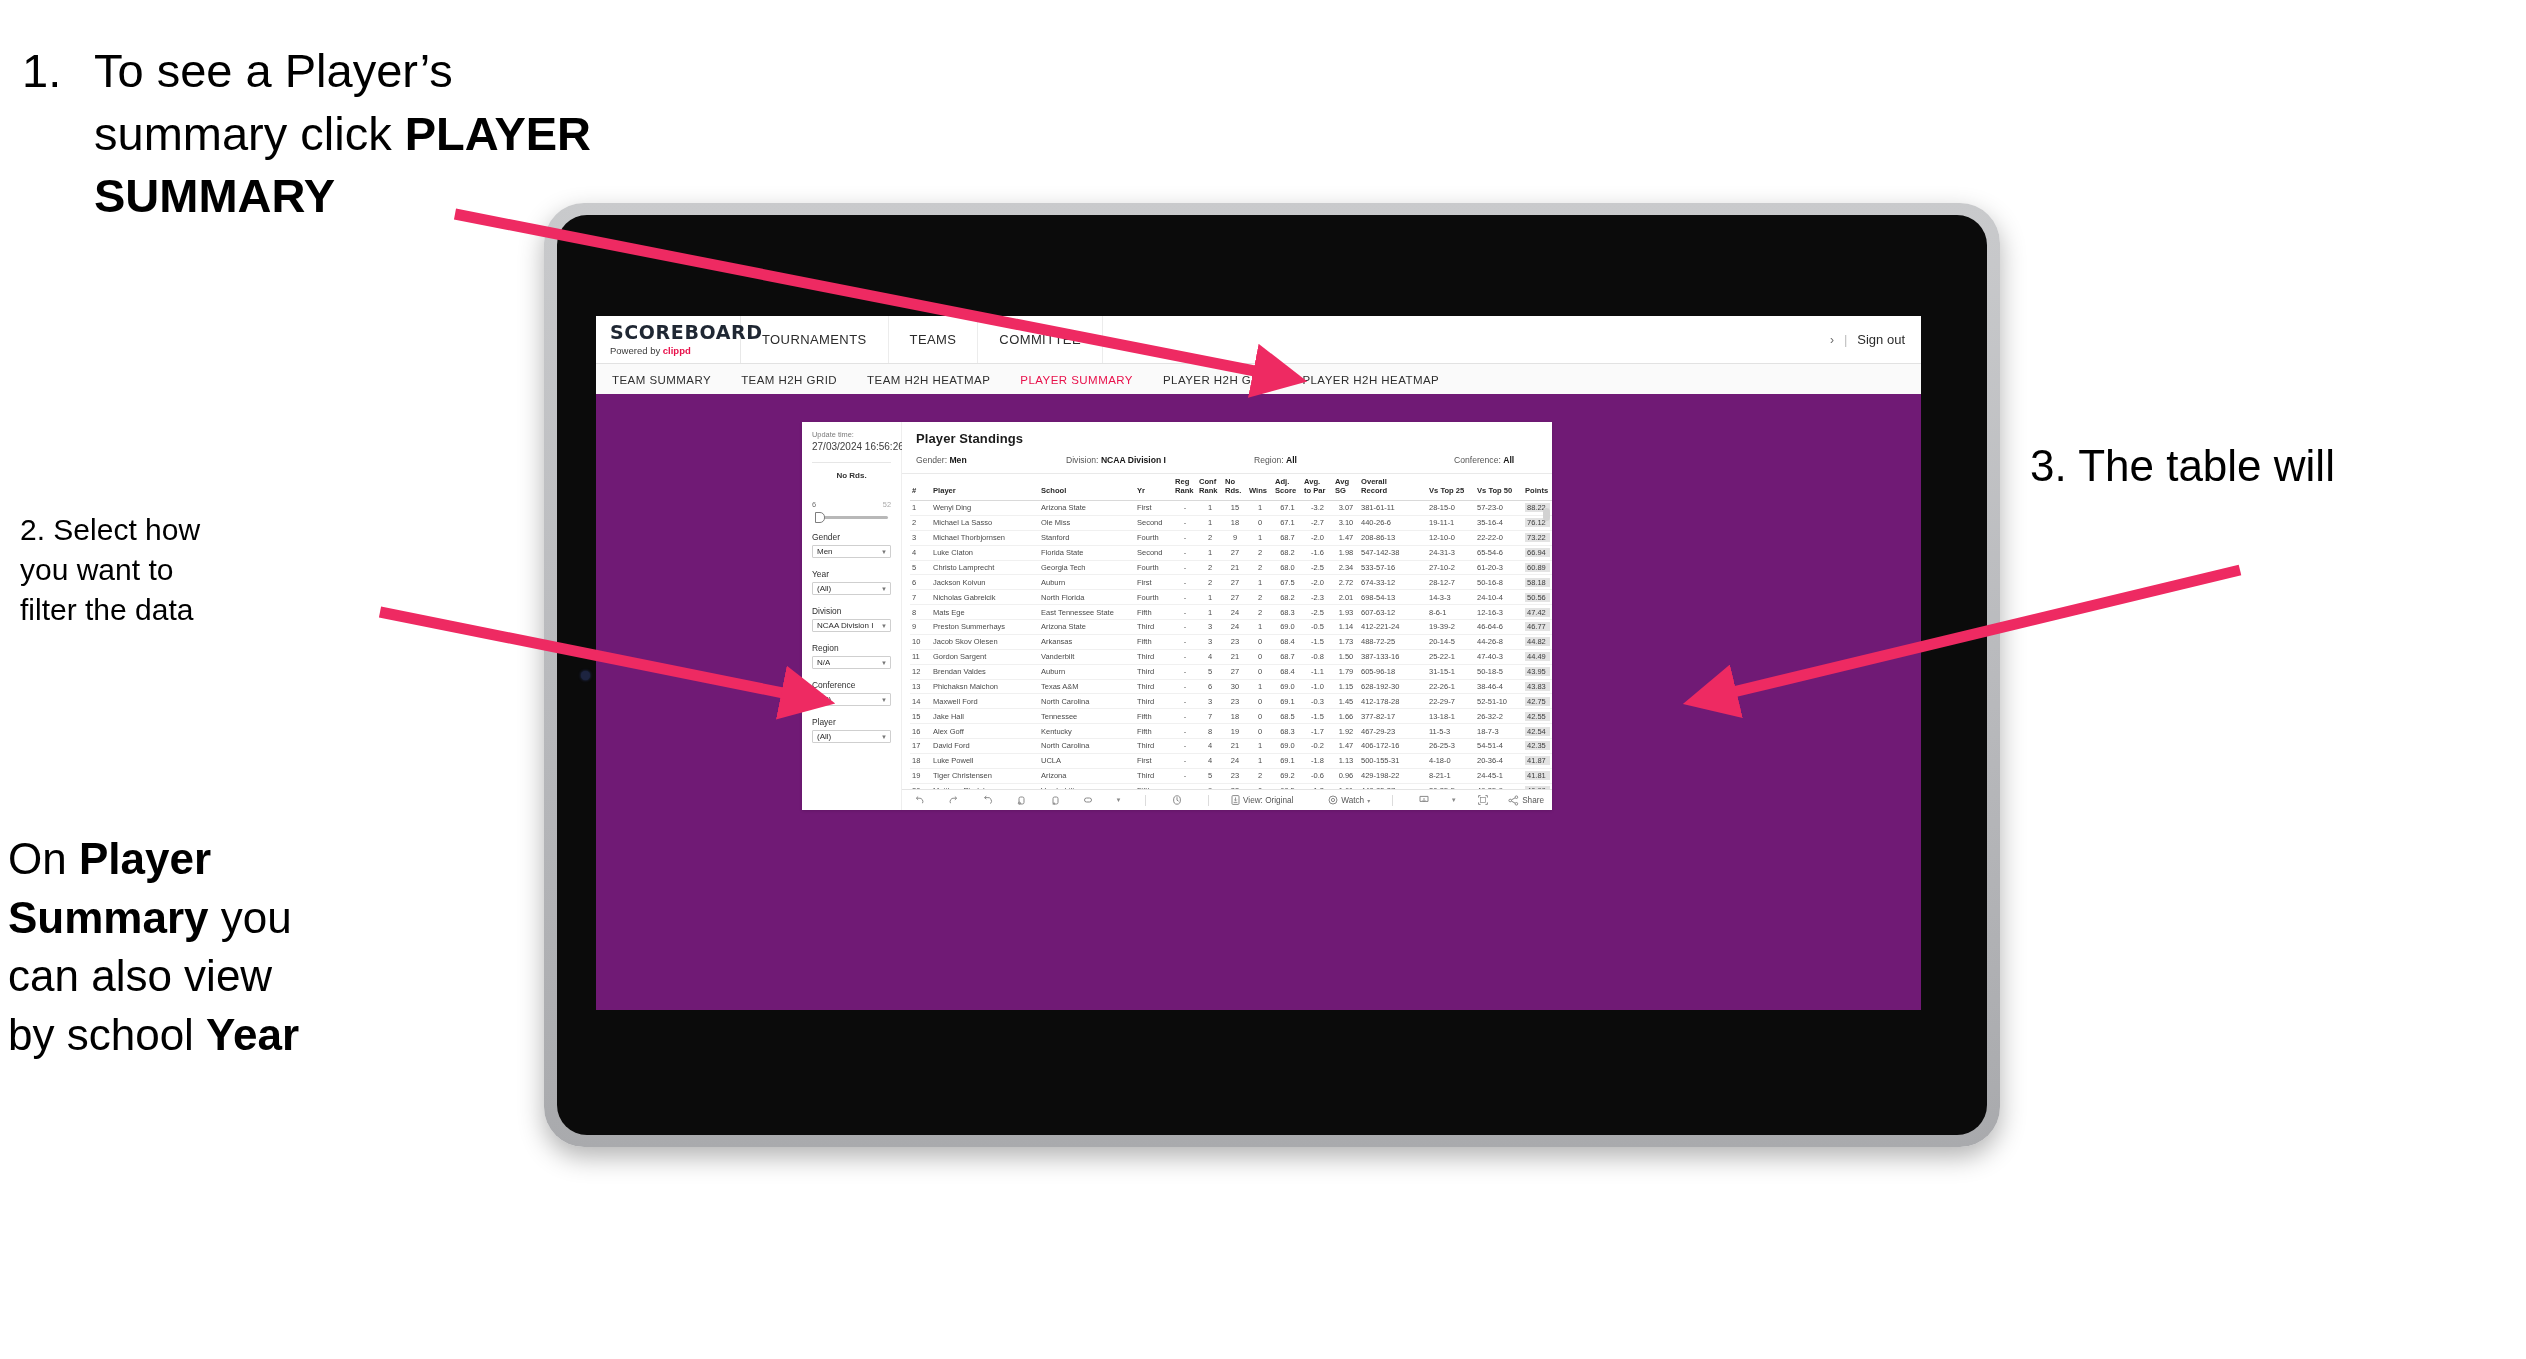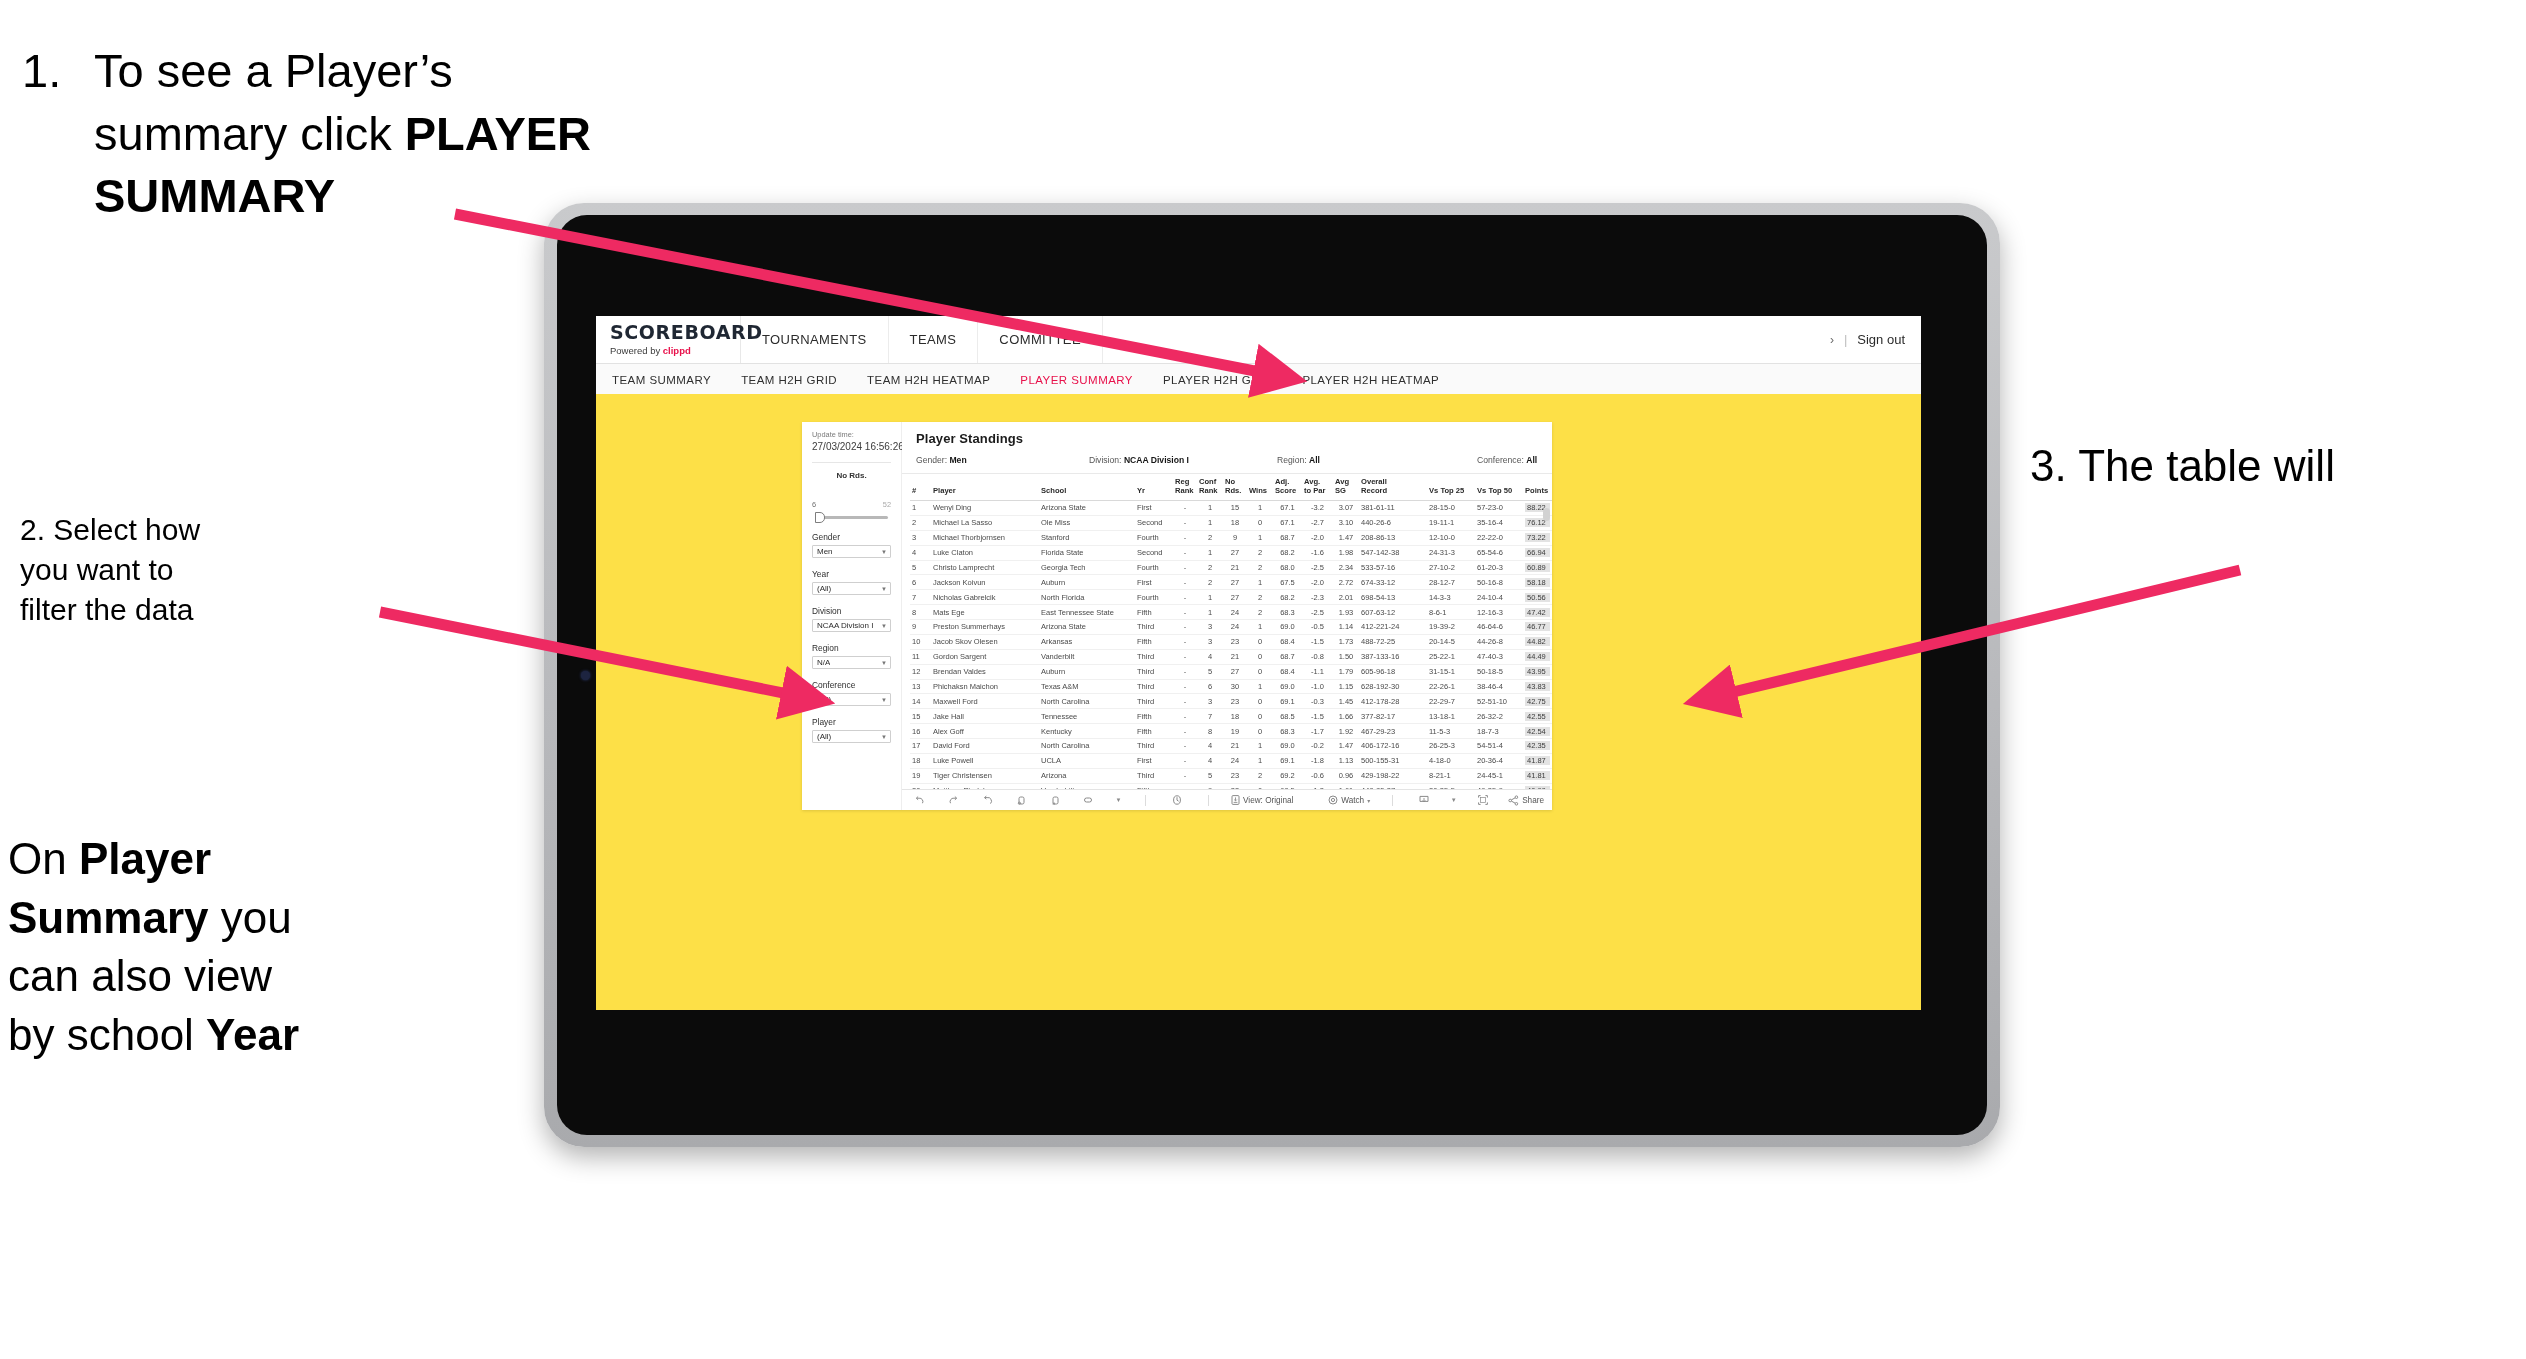--- a/index.html
+++ b/index.html
@@ -63,21 +63,21 @@
   .topbar-right .sep{color:#bdbdbd;}
   .chev{color:#6a6a6a;font-size:12px;}
 
   
   #subnav{height:31px;background:#fafafa;border-bottom:1px solid #dedede;
           display:flex;align-items:center;padding-left:16px;gap:30px;}
   .subnav-item{font-size:11.5px;letter-spacing:.45px;color:#2f2f2f;cursor:pointer;white-space:nowrap;}
   .subnav-item.active{color:#e8114b;}
 
   
-  #viz{position:absolute;left:0;top:78px;right:0;bottom:0;background:#fde047;}
+  #viz{position:absolute;left:0;top:78px;right:0;bottom:0;background:#701a75;}
   #sheet{
     position:absolute;left:206px;top:28px;width:750px;height:388px;
     background:#fff;box-shadow:0 1px 3px rgba(0,0,0,.13);
     display:flex;
   }
 
   
   #rail{width:100px;box-sizing:border-box;padding:8px 10px 0 10px;
         border-right:1px solid #eeeeee;background:#fff;}
   .upd-label{font-size:7.4px;color:#7a7a7a;line-height:1.35;}
@@ -99,21 +99,21 @@
   .f-car{font-size:6px;color:#777;line-height:1;}
 
   
   #panel{flex:1;display:flex;flex-direction:column;min-width:0;background:#fff;}
   #panel-head{padding:9px 0 0 14px;}
   .std-title{font-size:13px;font-weight:700;color:#1b1b1b;letter-spacing:.1px;}
   .std-filters{display:flex;margin-top:9px;font-size:8.6px;color:#555;padding-bottom:8px;}
   .std-filters .fi{white-space:nowrap;}
   .std-filters .fi b{color:#161616;font-weight:700;}
   .std-filters .fi:nth-child(1){width:150px;}
-  .std-filters .fi:nth-child(2){width:188px;margin-left:23px;}
+  .std-filters .fi:nth-child(2){width:188px;}
   .std-filters .fi:nth-child(3){width:200px;}
 
   #tablewrap{flex:1;position:relative;border-top:1px solid #e9e9e9;overflow:hidden;}
   table.std{border-collapse:collapse;width:632px;margin-left:8px;table-layout:fixed;}
   table.std th{
     font-size:7.6px;font-weight:700;color:#2a2a2a;text-align:left;
     padding:4px 2px 5px 2px;vertical-align:bottom;line-height:1.12;
     border-bottom:1px solid #d9d9d9;
   }
   table.std td{

